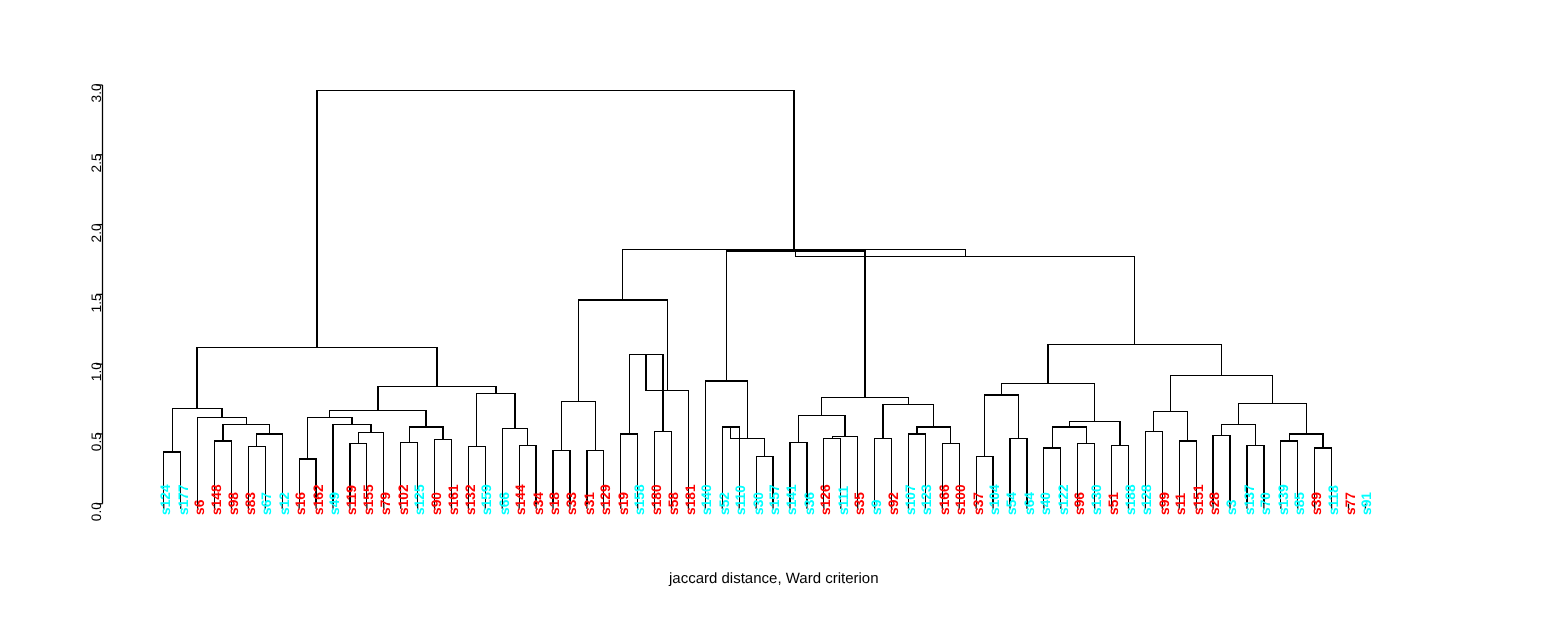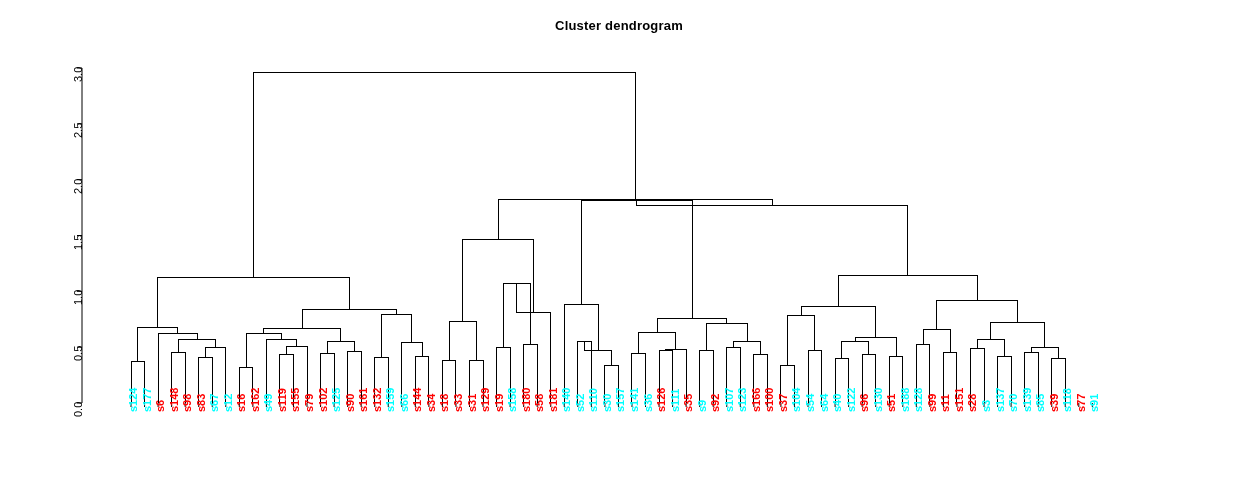--- a/index.html
+++ b/index.html
@@ -15,21 +15,20 @@
     white-space:nowrap;transform-origin:left top;
     transform:rotate(-90deg);}
   .ytick-label{position:absolute;font-size:11px;white-space:nowrap;
     transform-origin:left top;transform:rotate(-90deg);color:#000;}
 </style>
 </head>
 <body>
 
 <div id="root">
 
-  <div id="title">Cluster dendrogram</div>
 
   <svg id="plot" width="1238" height="500">
     <g id="axis-group">
         <line x1="82" y1="403" x2="82" y2="68" stroke="#000" stroke-width="1"></line>
         <line x1="77" y1="403" x2="82" y2="403" stroke="#000" stroke-width="1"></line>
         <line x1="77" y1="347.1666666666667" x2="82" y2="347.1666666666667" stroke="#000" stroke-width="1"></line>
         <line x1="77" y1="291.33333333333337" x2="82" y2="291.33333333333337" stroke="#000" stroke-width="1"></line>
         <line x1="77" y1="235.5" x2="82" y2="235.5" stroke="#000" stroke-width="1"></line>
         <line x1="77" y1="179.66666666666669" x2="82" y2="179.66666666666669" stroke="#000" stroke-width="1"></line>
         <line x1="77" y1="123.83333333333331" x2="82" y2="123.83333333333331" stroke="#000" stroke-width="1"></line>
@@ -260,13 +259,14 @@
       <div class="leaf-label" style="color: rgb(0, 255, 255); left: 993.56px; top: 412px;">s137</div>
       <div class="leaf-label" style="color: rgb(0, 255, 255); left: 1007.1px; top: 412px;">s70</div>
       <div class="leaf-label" style="color: rgb(0, 255, 255); left: 1020.64px; top: 412px;">s139</div>
       <div class="leaf-label" style="color: rgb(0, 255, 255); left: 1034.18px; top: 412px;">s85</div>
       <div class="leaf-label" style="color: rgb(255, 0, 0); left: 1047.72px; top: 412px;">s39</div>
       <div class="leaf-label" style="color: rgb(0, 255, 255); left: 1061.26px; top: 412px;">s118</div>
       <div class="leaf-label" style="color: rgb(255, 0, 0); left: 1074.8px; top: 412px;">s77</div>
       <div class="leaf-label" style="color: rgb(0, 255, 255); left: 1088.34px; top: 412px;">s91</div>
     </div>
 
+  <div id="xlabel">jaccard distance, Ward criterion</div>
 </div>
 
 </body></html>

